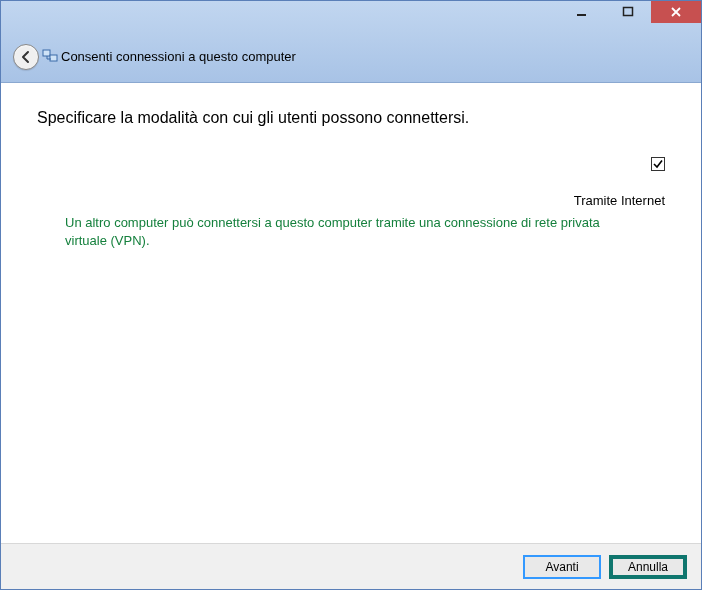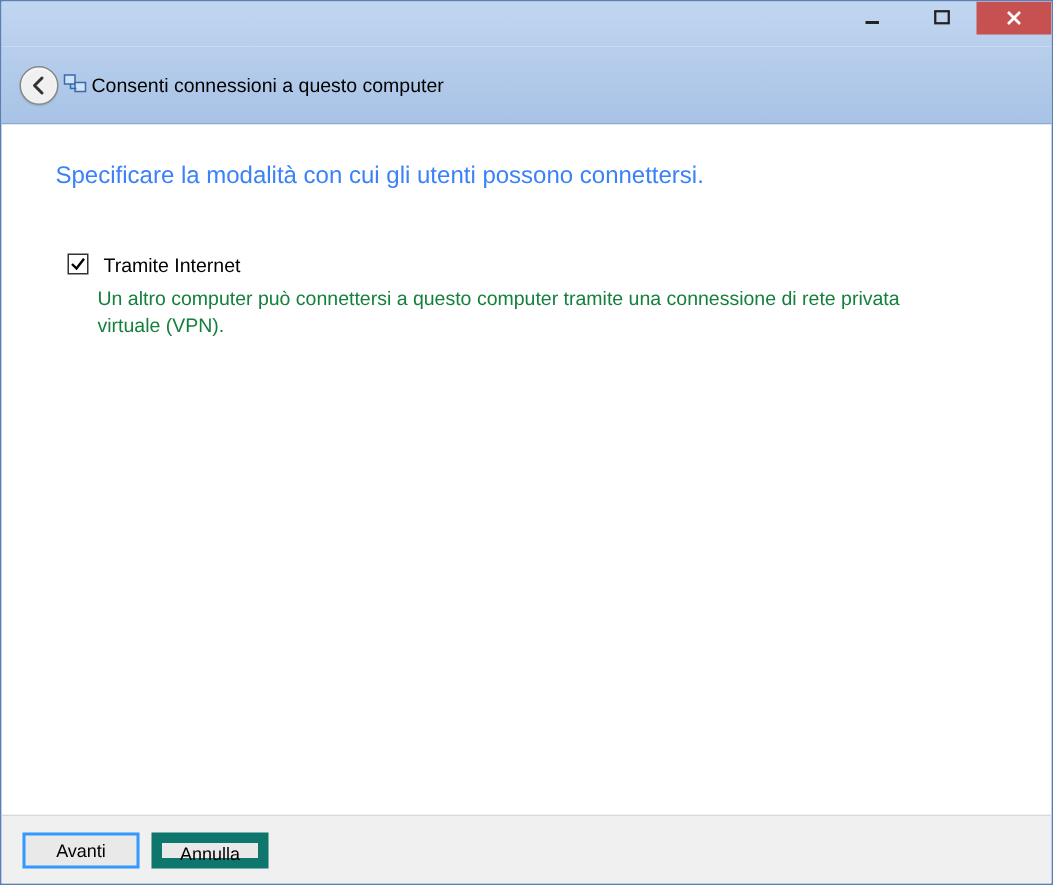--- a/index.html
+++ b/index.html
@@ -78,32 +78,33 @@
       font-size: 13px;
       color: #000;
     }
     .content {
       background: #fff;
       padding: 26px 36px 0 36px;
       height: calc(590px - 30px - 52px - 46px - 2px);
       position: relative;
     }
     .main-heading {
-      color: #3b82f6;
+      color: #000000;
       font-size: 16px;
       font-weight: normal;
-      margin-bottom: 42px;
+      margin-bottom: 30px;
     }
     .option {
       margin-left: 8px;
     }
     .option-row {
       display: flex;
-      align-items: flex-start;
-      gap: 10px;
+      align-items: flex-end;
+      gap: 22px;
+      flex-direction: column;
     }
     .checkbox {
       width: 14px;
       height: 14px;
       border: 1px solid #333;
       background: #fff;
       display: flex;
       align-items: center;
       justify-content: center;
       cursor: pointer;
@@ -121,29 +122,30 @@
       margin-left: 20px;
       margin-top: 6px;
       line-height: 1.4;
       max-width: 560px;
     }
     .footer {
       height: 46px;
       background: #f0f0f0;
       border-top: 1px solid #d8d8d8;
       display: flex;
+      justify-content: flex-end;
       align-items: center;
       padding: 0 14px;
       gap: 8px;
     }
     .btn {
       min-width: 78px;
       height: 24px;
       background: #e9e9e9;
-      border: 7px solid #0f766e;
+      border: 4px solid #0f766e;
       font-size: 12px;
       font-family: "Segoe UI", Tahoma, sans-serif;
       cursor: pointer;
       padding: 0 12px;
     }
     .btn.primary {
       border: 2px solid #3399ff;
       padding: 0 11px;
       height: 24px;
     }

